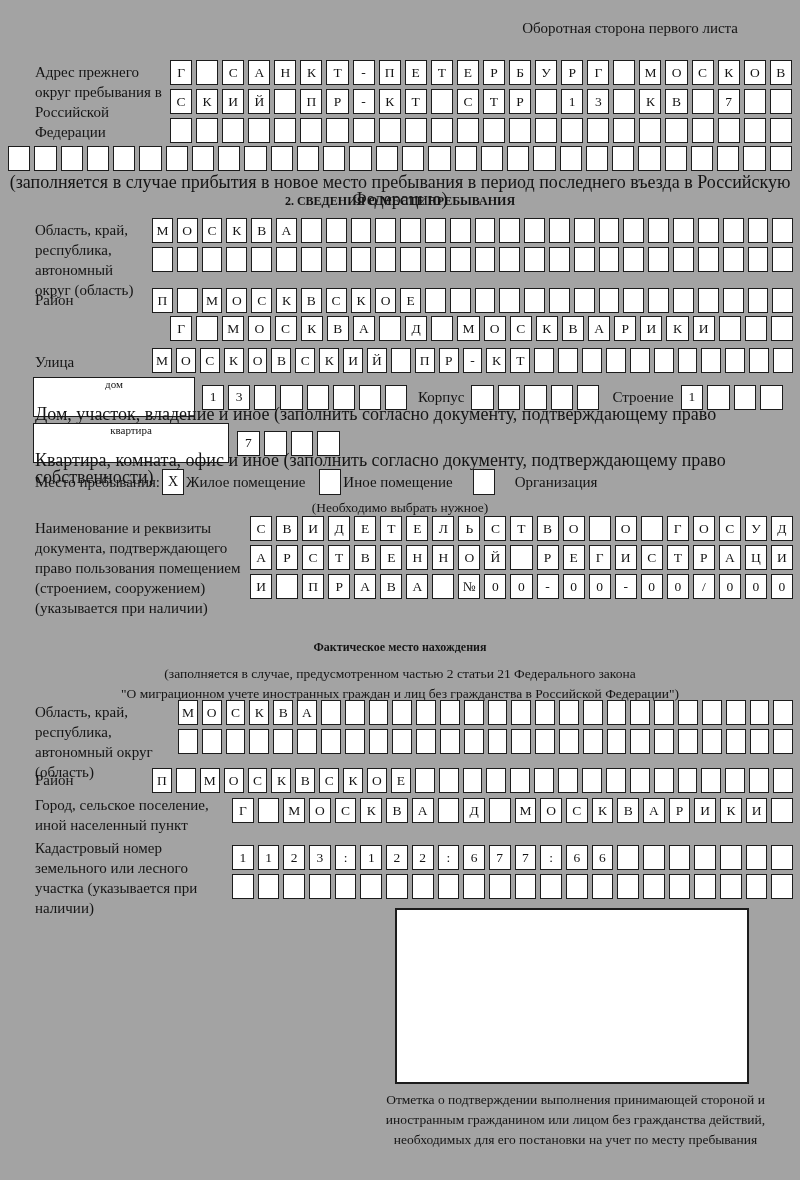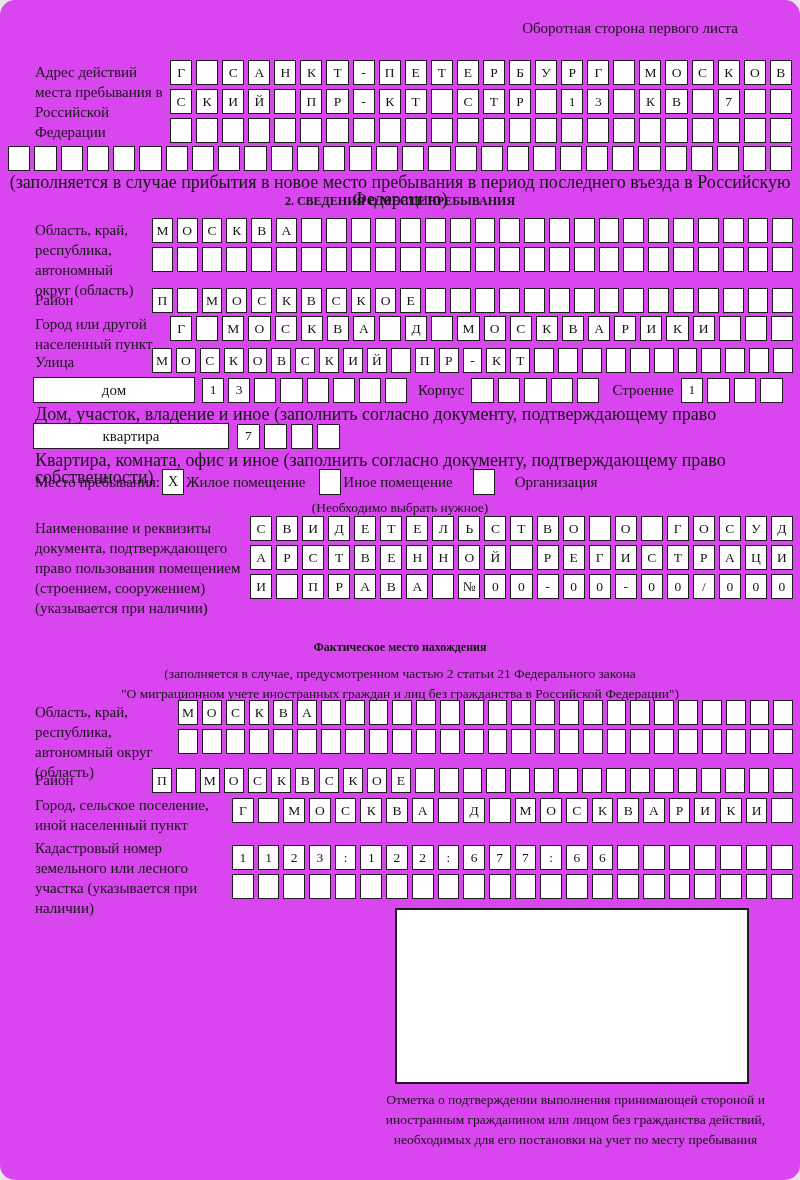--- a/index.html
+++ b/index.html
@@ -1,48 +1,48 @@
 <!DOCTYPE html>
 <html><head>
 <meta charset="utf-8">
 <style>
   html,body{margin:0;padding:0;background:#e8e8e8;}
   .page{
-    position:relative;width:800px;height:1180px;margin:0 auto;background:#d946ef;
-    font-family:"Liberation Serif","DejaVu Serif",serif;color:#141414;overflow:hidden;border-radius:15px;
+    position:relative;width:800px;height:1180px;margin:0 auto;background:#a3a3a3;
+    font-family:"Liberation Serif","DejaVu Serif",serif;color:#141414;overflow:hidden;
   }
   .abs{position:absolute;}
   .label{font-size:15px;line-height:20px;}
   .inline-label{font-size:15px;white-space:nowrap;text-align:center;}
   .note{font-size:18px;line-height:17px;}
   .note-sm{font-size:13.5px;line-height:20px;}
   .h-center{width:100%;text-align:center;}
   .title{font-size:12px;font-weight:bold;}
   .cellrow{display:flex;gap:4px;}
   .cellcol{display:flex;flex-direction:column;gap:4px;}
   .cell{
     flex:1 1 0;height:25px;border:1.5px solid #1c1c1c;box-sizing:border-box;background:#fff;
     display:flex;align-items:center;justify-content:center;
     font-size:13.5px;line-height:1;
   }
   .mark .cell{flex:0 0 auto;width:22px;height:26px;font-size:14px;}
   .widebox{
-    height:26px;border:1.5px solid #1c1c1c;box-sizing:border-box;background:#fff;
-    display:flex;align-items:center;justify-content:center;font-size:15px;
+    height:40px;border:1.5px solid #1c1c1c;box-sizing:border-box;background:#fff;
+    display:flex;align-items:flex-start;justify-content:center;font-size:11px;
   }
   .stamp{border:2px solid #1c1c1c;box-sizing:border-box;background:#fff;}
 </style>
 </head>
 <body>
 
 <div class="page">
 
   <div class="abs label" style="top:18px;right:62px;">Оборотная сторона первого листа</div>
 
-  <div class="abs label" style="top:62px;left:35px;width:132px;">Адрес действий места пребывания в Российской Федерации</div>
+  <div class="abs label" style="top:62px;left:35px;width:132px;">Адрес прежнего округ пребывания в Российской Федерации</div>
   <div class="abs cellcol" style="top:60px;left:170px;width:622px;">
     <div class="cellrow">
         <span class="cell">Г</span>
         <span class="cell"></span>
         <span class="cell">С</span>
         <span class="cell">А</span>
         <span class="cell">Н</span>
         <span class="cell">К</span>
         <span class="cell">Т</span>
         <span class="cell">-</span>
@@ -235,21 +235,20 @@
       <span class="cell"></span>
       <span class="cell"></span>
       <span class="cell"></span>
       <span class="cell"></span>
       <span class="cell"></span>
       <span class="cell"></span>
       <span class="cell"></span>
       <span class="cell"></span>
     </div>
 
-  <div class="abs label" style="top:314px;left:35px;width:135px;">Город или другой населенный пункт</div>
   <div class="abs cellrow" style="top:316px;left:170px;width:623px;">
       <span class="cell">Г</span>
       <span class="cell"></span>
       <span class="cell">М</span>
       <span class="cell">О</span>
       <span class="cell">С</span>
       <span class="cell">К</span>
       <span class="cell">В</span>
       <span class="cell">А</span>
       <span class="cell"></span>

